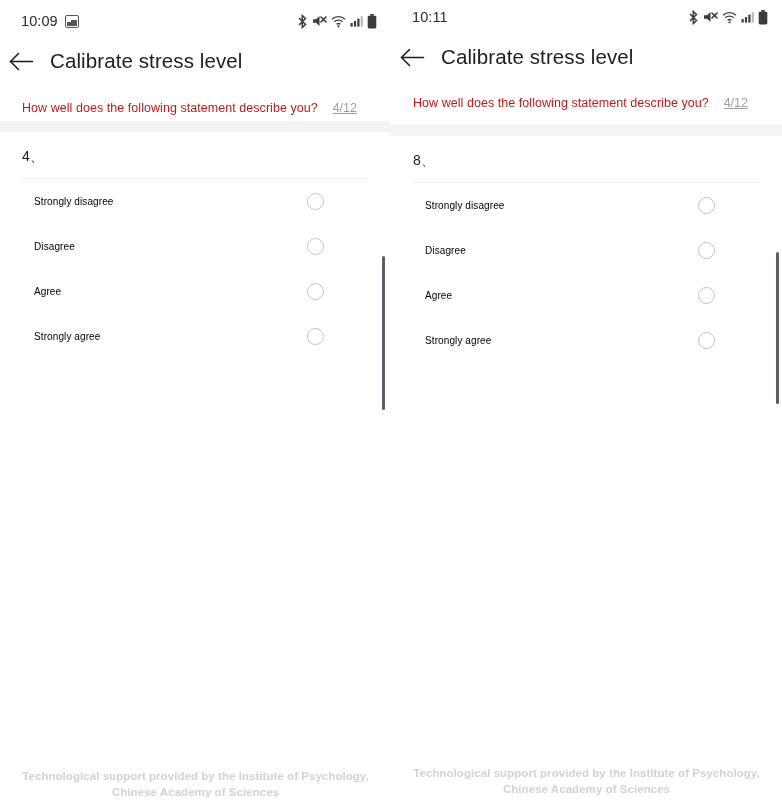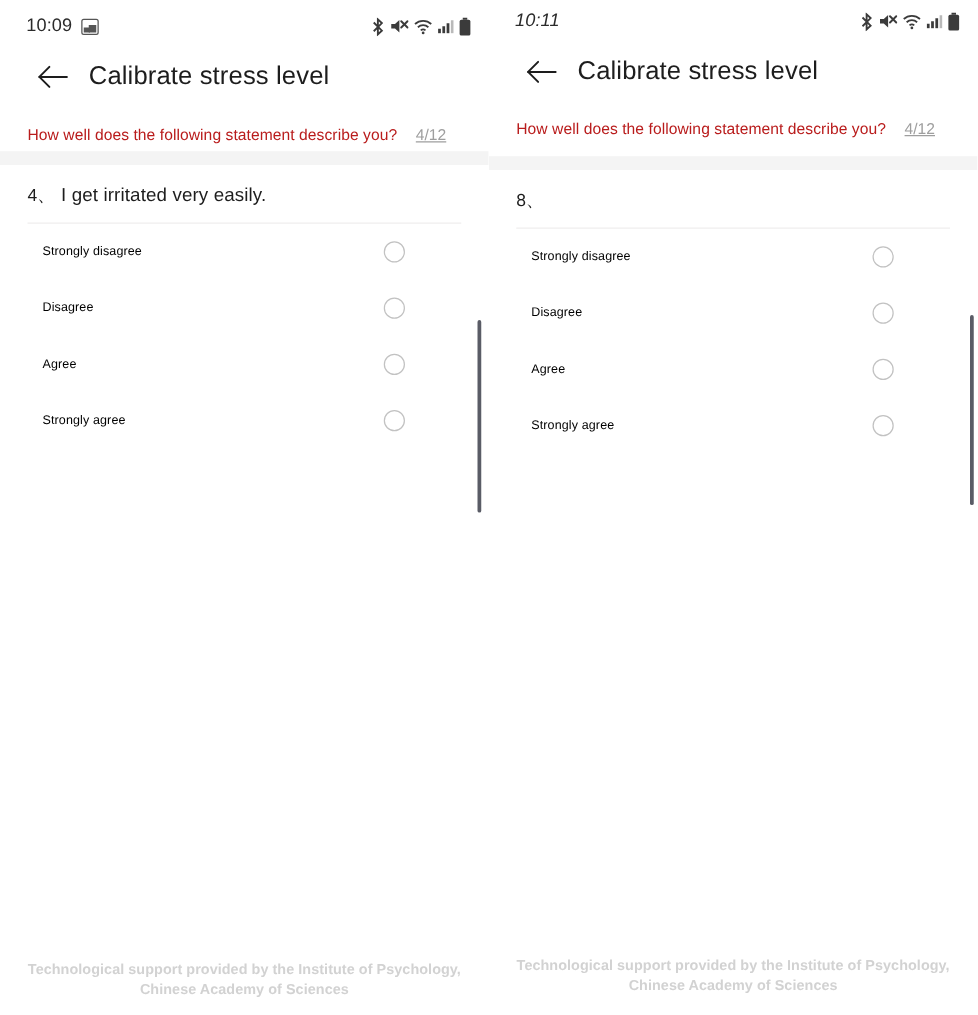--- a/index.html
+++ b/index.html
@@ -33,21 +33,21 @@
     position: absolute;
     left: 0;
     right: 0;
     height: 34px;
     display: flex;
     align-items: center;
     padding: 0 14px 0 21px;
     box-sizing: border-box;
   }
   .phone-left .statusbar { top: 4px; }
-  .phone-right .statusbar { top: 0px; font-style: italic; }
+  .phone-right .statusbar { top: 0px; }
 
   .status-time {
     font-size: 14.5px;
     color: #2b2b2b;
     letter-spacing: 0.1px;
     font-family: "Liberation Sans", sans-serif;
   }
   .status-left {
     display: flex;
     align-items: center;
@@ -94,21 +94,21 @@
   }
 
   
   .appbar {
     position: absolute;
     left: 0;
     right: 0;
     height: 56px;
     display: flex;
     align-items: center;
-    padding-left: 25px;
+    padding-left: 4px;
     box-sizing: border-box;
   }
   .phone-left .appbar { top: 33px; }
   .phone-right .appbar { top: 29px; }
 
   .back-btn {
     width: 34px;
     height: 34px;
     display: flex;
     align-items: center;
@@ -323,21 +323,20 @@
       <span class="progress-text">How well does the following statement describe you?</span>
       <span class="progress-spacer"></span>
       <span class="progress-count">4/12</span>
     </div>
 
     <div class="band"></div>
 
     <div class="card">
       <div class="question">
         <span class="q-num">4、</span>
-        <span class="q-text">I get irritated very easily.</span>
       </div>
       <div class="q-divider"></div>
       <div class="options">
         <div class="option">
           <span class="option-label">Strongly disagree</span>
           <span class="option-spacer"></span>
           <span class="radio"></span>
         </div>
         <div class="option">
           <span class="option-label">Disagree</span>

